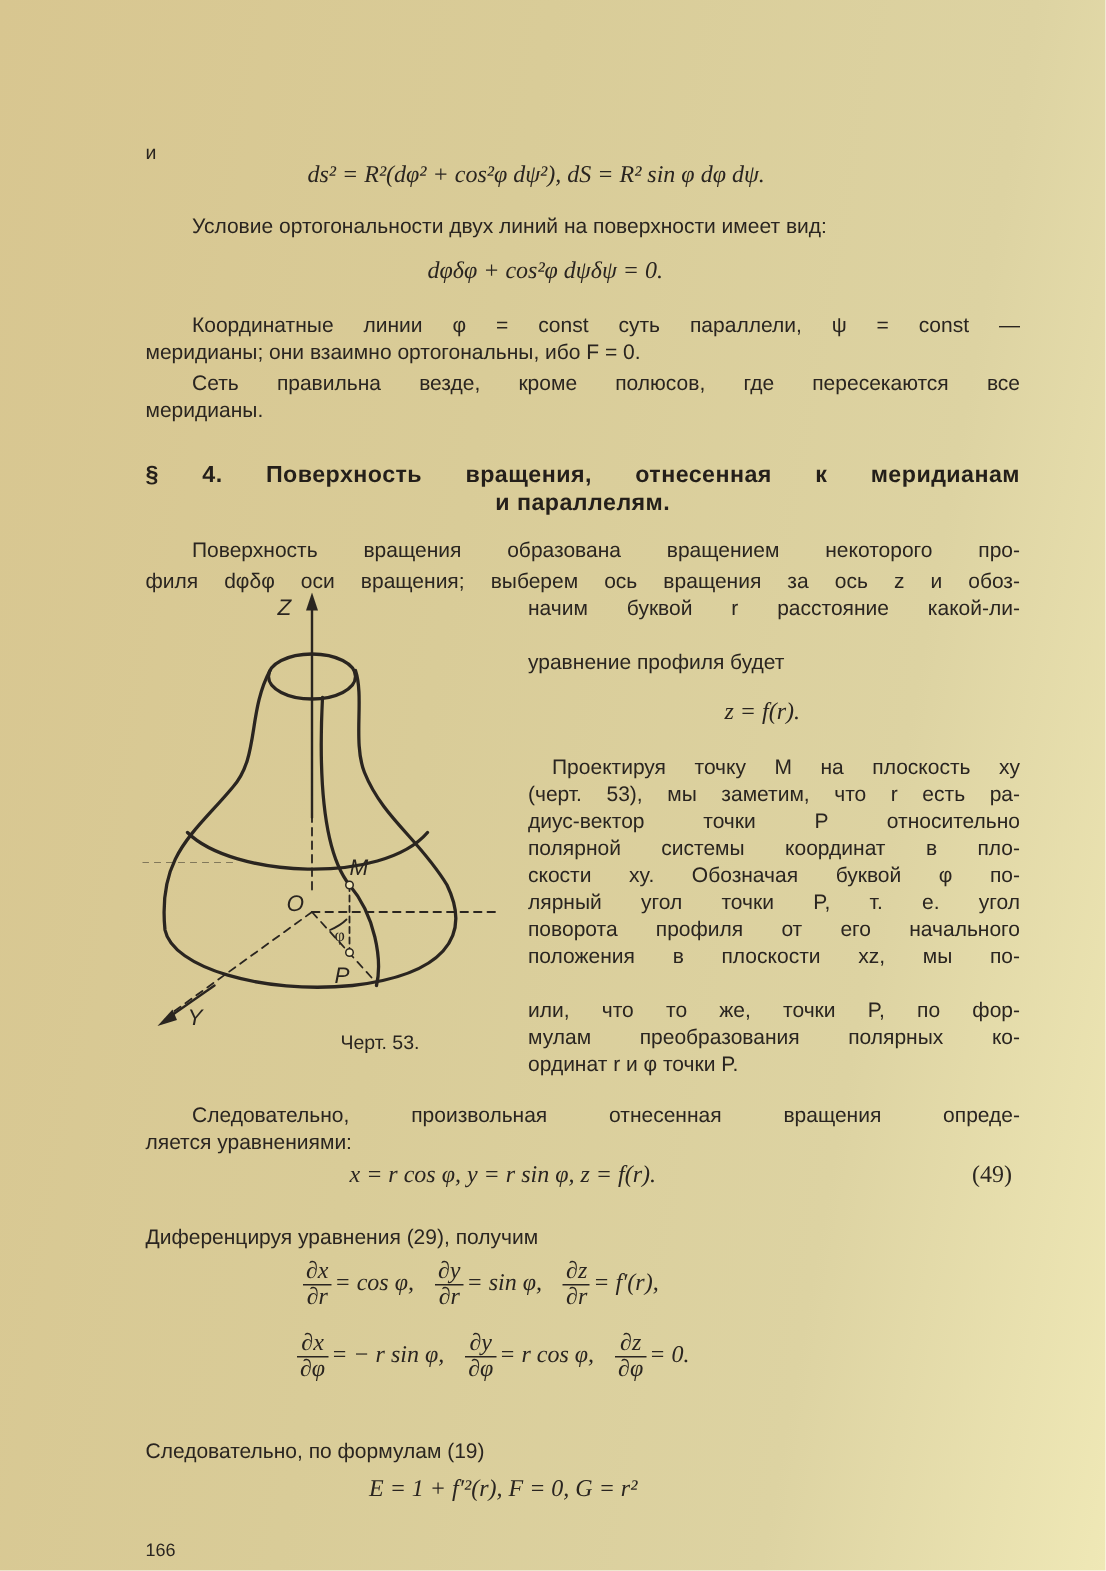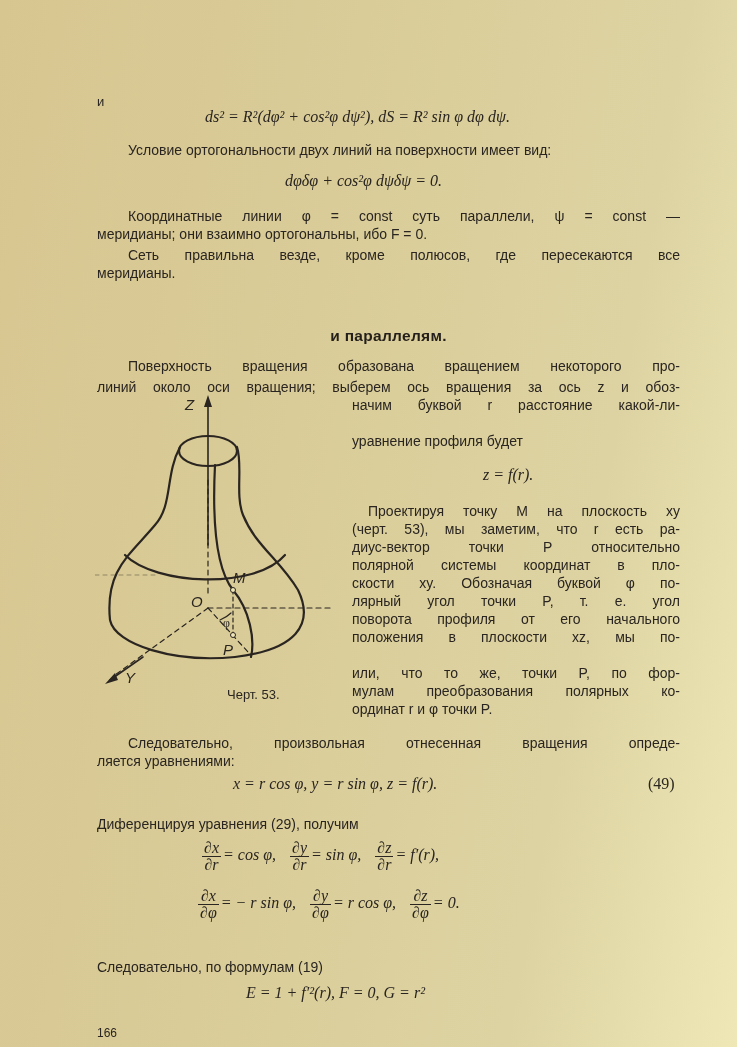--- a/index.html
+++ b/index.html
@@ -59,24 +59,25 @@
   <div class="m" style="left:205px;top:108px;">ds² = R²(dφ² + cos²φ dψ²),    dS = R² sin φ dφ dψ.</div>
 
   <div class="t" style="left:128px;top:141px;width:552px;">Условие ортогональности двух линий на поверхности имеет вид:</div>
   <div class="m" style="left:285px;top:172px;">dφδφ + cos²φ dψδψ = 0.</div>
 
   <div class="t just" style="left:128px;top:207px;width:552px;">Координатные линии φ = const суть параллели, ψ = const —</div>
   <div class="t" style="left:97px;top:225px;">меридианы; они взаимно ортогональны, ибо F = 0.</div>
   <div class="t just" style="left:128px;top:246px;width:552px;">Сеть правильна везде, кроме полюсов, где пересекаются все</div>
   <div class="t" style="left:97px;top:264px;">меридианы.</div>
 
+  <div class="h" style="left:97px;top:308px;width:583px;text-align:justify;text-align-last:justify;">§ 4. Поверхность вращения, отнесенная к меридианам</div>
   <div class="h" style="left:0;top:327px;width:737px;text-align:center;padding-left:40px;box-sizing:border-box;">и параллелям.</div>
 
   <div class="t just" style="left:128px;top:357px;width:552px;">Поверхность вращения образована вращением некоторого про-</div>
-  <div class="t just" style="left:97px;top:378px;width:583px;">линий около оси вращения; выберем ось вращения за ось z и обоз-</div>
+  <div class="t just" style="left:97px;top:378px;width:583px;">филя dφδφ оси вращения; выберем ось вращения за ось z и обоз-</div>
   <div class="t just" style="left:352px;top:396px;width:328px;">начим буквой r расстояние какой-ли-</div>
   <div class="t" style="left:352px;top:432px;">уравнение профиля будет</div>
 
   <div class="m" style="left:483px;top:466px;">z = f(r).</div>
 
   <div class="t just" style="left:368px;top:502px;width:312px;">Проектируя точку M на плоскость xy</div>
   <div class="t just" style="left:352px;top:520px;width:328px;">(черт. 53), мы заметим, что r есть ра-</div>
   <div class="t just" style="left:352px;top:538px;width:328px;">диус-вектор точки P относительно</div>
   <div class="t just" style="left:352px;top:556px;width:328px;">полярной системы координат в пло-</div>
   <div class="t just" style="left:352px;top:574px;width:328px;">скости xy. Обозначая буквой φ по-</div>

